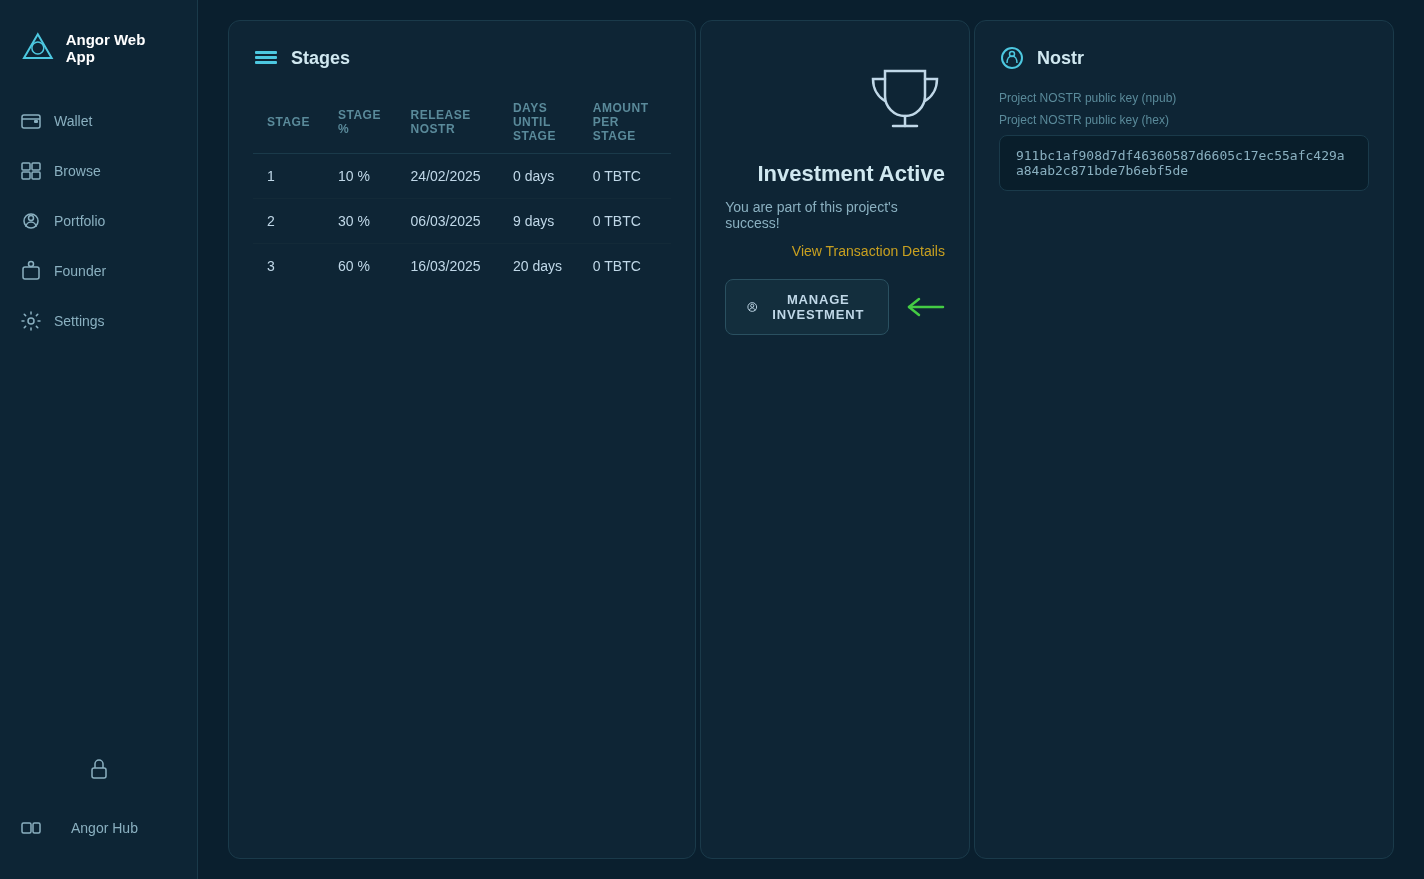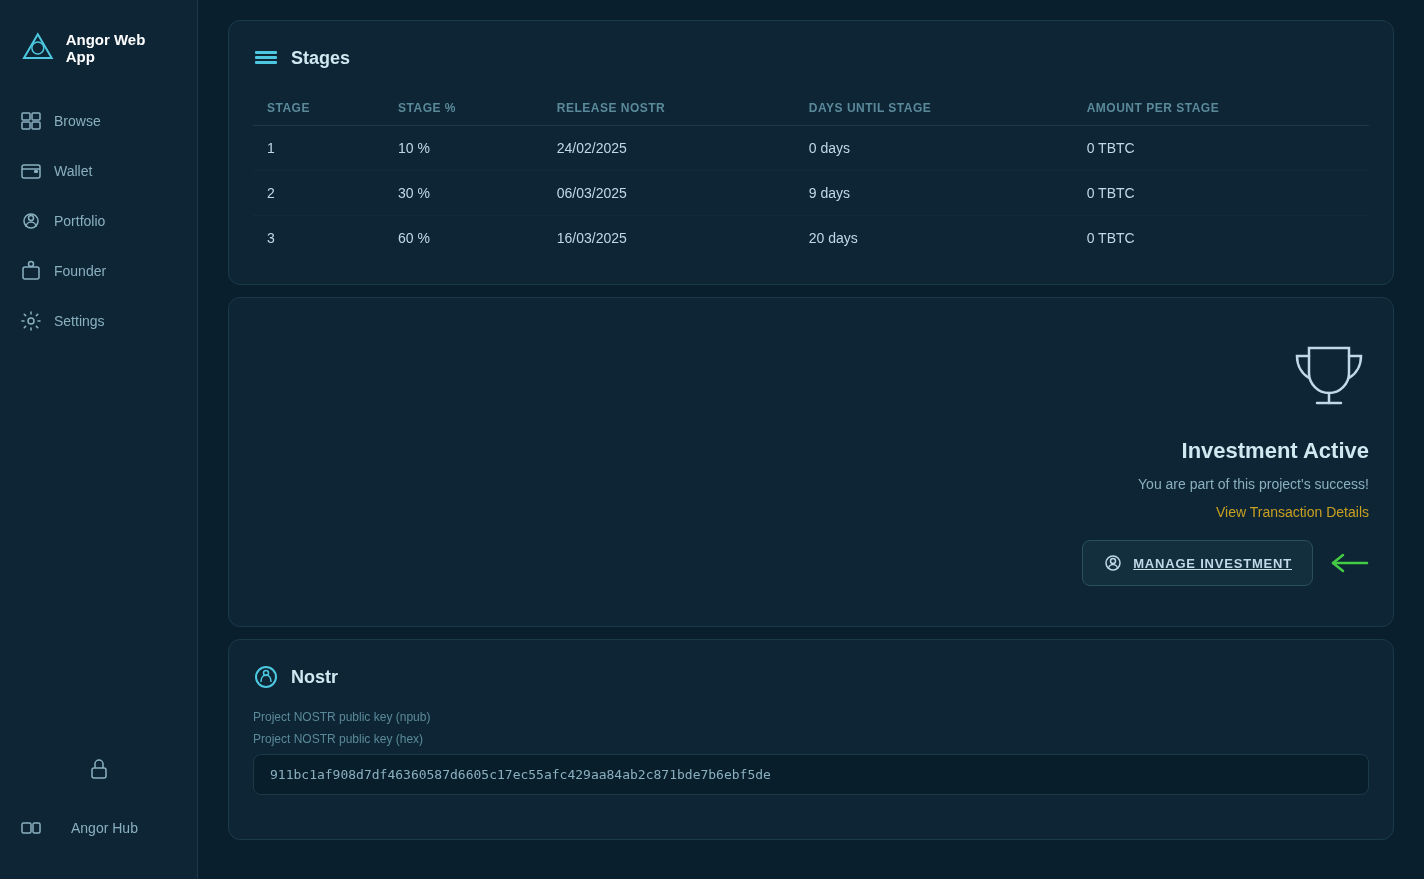--- a/index.html
+++ b/index.html
@@ -81,22 +81,22 @@
       cursor: pointer;
       padding: 10px 0;
     }
 
     
     .main {
       flex: 1;
       overflow-y: auto;
       padding: 20px 30px;
       display: flex;
-      flex-direction: column;
-      gap: 12px;
+      flex-direction: row;
+      gap: 4px;
     }
     .main::-webkit-scrollbar { width: 6px; }
     .main::-webkit-scrollbar-track { background: transparent; }
     .main::-webkit-scrollbar-thumb { background: #1a3a4a; border-radius: 3px; }
 
     
     .card {
       background: #0e2535;
       border: 1px solid #1a3a4a;
       border-radius: 12px;
@@ -164,21 +164,20 @@
       color: #c8a020;
       font-size: 14px;
       cursor: pointer;
       text-decoration: none;
     }
     .manage-investment-row {
       display: flex;
       align-items: center;
       gap: 16px;
       margin-top: 8px;
-      text-decoration: underline;
     }
     .manage-btn {
       display: flex;
       align-items: center;
       gap: 10px;
       background: #132e3d;
       border: 1px solid #2a5060;
       border-radius: 8px;
       padding: 12px 20px;
       color: #c0d8e8;
@@ -246,38 +245,38 @@
       <circle cx="18" cy="18" r="6" fill="none" stroke="#4dc8e0" stroke-width="1.5"></circle>
     </svg>
     <span>Angor Web App</span>
   </div>
 
   <div class="sidebar-nav">
 
     <div class="sidebar-item">
       <span class="nav-icon">
         <svg width="22" height="22" viewBox="0 0 22 22" fill="none">
+          <rect x="2" y="5" width="18" height="13" rx="2" stroke="#8ab0c0" stroke-width="1.5"></rect>
+          <rect x="14" y="10" width="4" height="3" rx="1" fill="#8ab0c0"></rect>
+          <path d="M2 9h18" stroke="#8ab0c0" stroke-width="1.5"></path>
+        </svg>
+      </span>
+      <span>Wallet</span>
+    </div>
+
+    <div class="sidebar-item">
+      <span class="nav-icon">
+        <svg width="22" height="22" viewBox="0 0 22 22" fill="none">
           <rect x="2" y="3" width="8" height="7" rx="1" stroke="#8ab0c0" stroke-width="1.5"></rect>
           <rect x="12" y="3" width="8" height="7" rx="1" stroke="#8ab0c0" stroke-width="1.5"></rect>
           <rect x="2" y="12" width="8" height="7" rx="1" stroke="#8ab0c0" stroke-width="1.5"></rect>
           <rect x="12" y="12" width="8" height="7" rx="1" stroke="#8ab0c0" stroke-width="1.5"></rect>
         </svg>
       </span>
       <span>Browse</span>
-    </div>
-
-    <div class="sidebar-item">
-      <span class="nav-icon">
-        <svg width="22" height="22" viewBox="0 0 22 22" fill="none">
-          <rect x="2" y="5" width="18" height="13" rx="2" stroke="#8ab0c0" stroke-width="1.5"></rect>
-          <rect x="14" y="10" width="4" height="3" rx="1" fill="#8ab0c0"></rect>
-          <path d="M2 9h18" stroke="#8ab0c0" stroke-width="1.5"></path>
-        </svg>
-      </span>
-      <span>Wallet</span>
     </div>
 
     <div class="sidebar-item">
       <span class="nav-icon">
         <svg width="22" height="22" viewBox="0 0 22 22" fill="none">
           <circle cx="11" cy="11" r="7" stroke="#8ab0c0" stroke-width="1.5"></circle>
           <circle cx="11" cy="8" r="2.5" stroke="#8ab0c0" stroke-width="1.5"></circle>
           <path d="M6 17c0-2.8 2.2-5 5-5s5 2.2 5 5" stroke="#8ab0c0" stroke-width="1.5"></path>
         </svg>
       </span>

